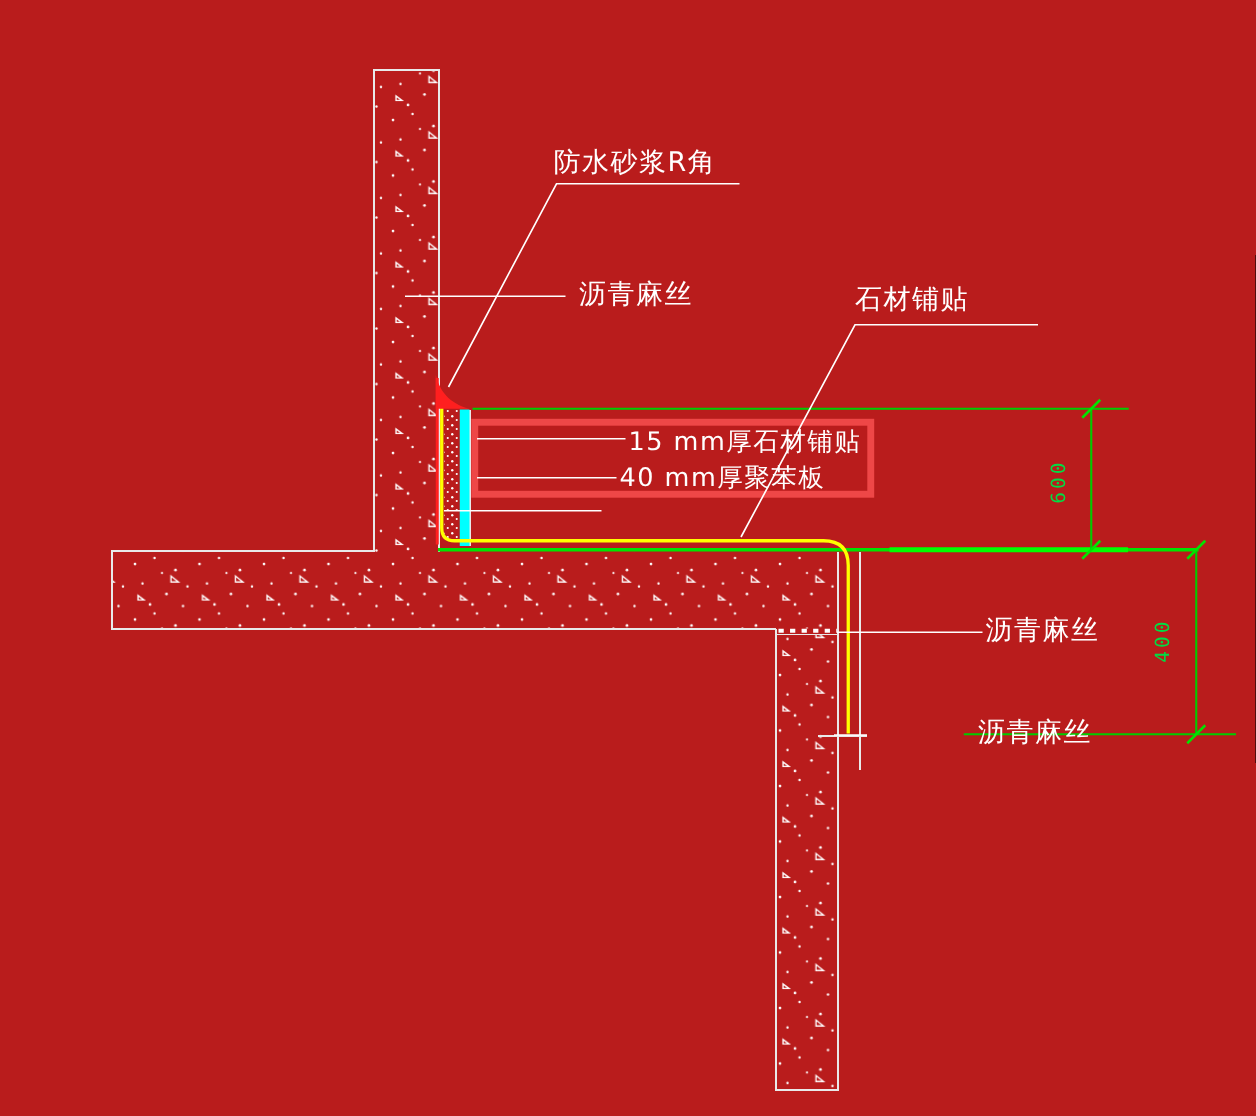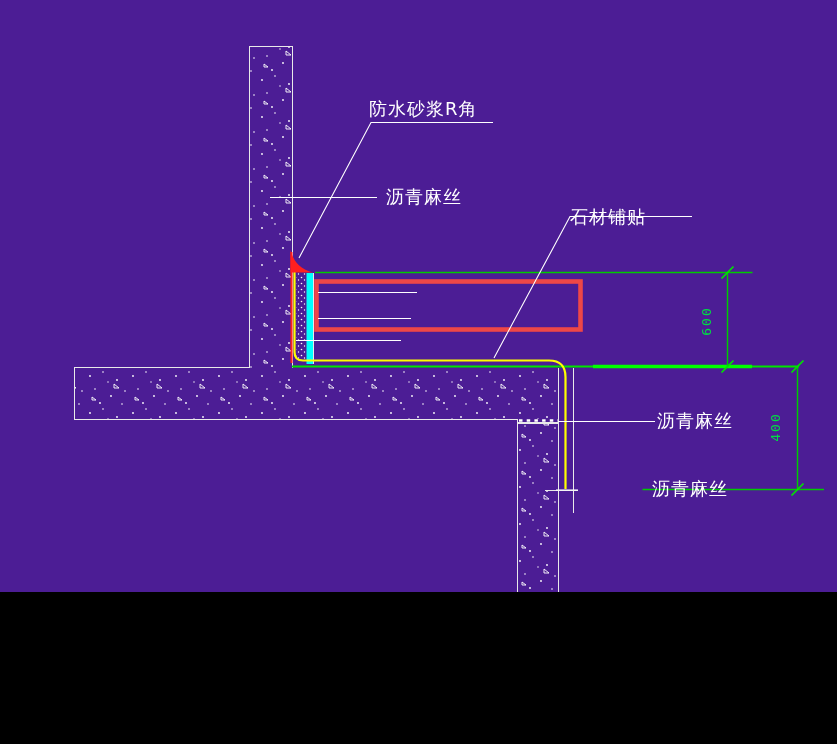--- a/index.html
+++ b/index.html
@@ -1,17 +1,17 @@
 <!DOCTYPE html>
 <html><head>
 <meta charset="utf-8">
 <style>
   html,body{margin:0;padding:0;background:#000;}
   .stage{
-    position:relative;width:837px;height:592px;background:#4c1d95;overflow:hidden;
+    position:relative;width:837px;height:744px;background:#b91c1c;overflow:hidden;
     font-family:"DejaVu Sans",sans-serif;
   }
   .stage svg{position:absolute;left:0;top:0;}
   .lbl{
     position:absolute;color:#ffffff;font-size:18px;line-height:22px;
     letter-spacing:1px;white-space:nowrap;font-weight:400;
   }
   .lbl.small{font-size:17px;}
   .dim{
     position:absolute;color:#00dd44;font-size:13px;line-height:16px;
@@ -95,20 +95,22 @@
       <path d="M318 292.5 H417"></path>
       <path d="M318 318.5 H411"></path>
       <path d="M296 340.5 H401"></path>
       <path d="M558 421.5 H655"></path>
       <path d="M556 490 H578"></path>
     </g>
   </svg>
 
   <div class="lbl" style="left:369px;top:98px;">防水砂浆R角</div>
   <div class="lbl" style="left:386px;top:186px;">沥青麻丝</div>
-  <div class="lbl" style="left:570px;top:206px;">石材铺贴</div>
+  <div class="lbl" style="left:570px;top:189px;">石材铺贴</div>
+  <div class="lbl small" style="left:419px;top:284px;">15 mm厚石材铺贴</div>
+  <div class="lbl small" style="left:413px;top:308px;">40 mm厚聚苯板</div>
   <div class="lbl" style="left:657px;top:410px;">沥青麻丝</div>
   <div class="lbl" style="left:652px;top:478px;">沥青麻丝</div>
 
   <div class="dim" style="left:685px;top:313px;">600</div>
   <div class="dim" style="left:754px;top:419px;">400</div>
 
 </div>
 
 </body></html>

